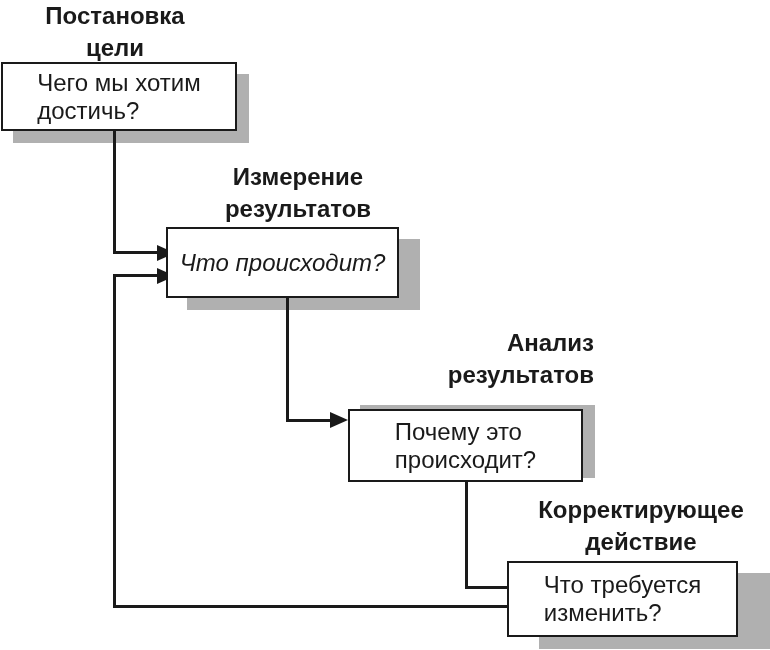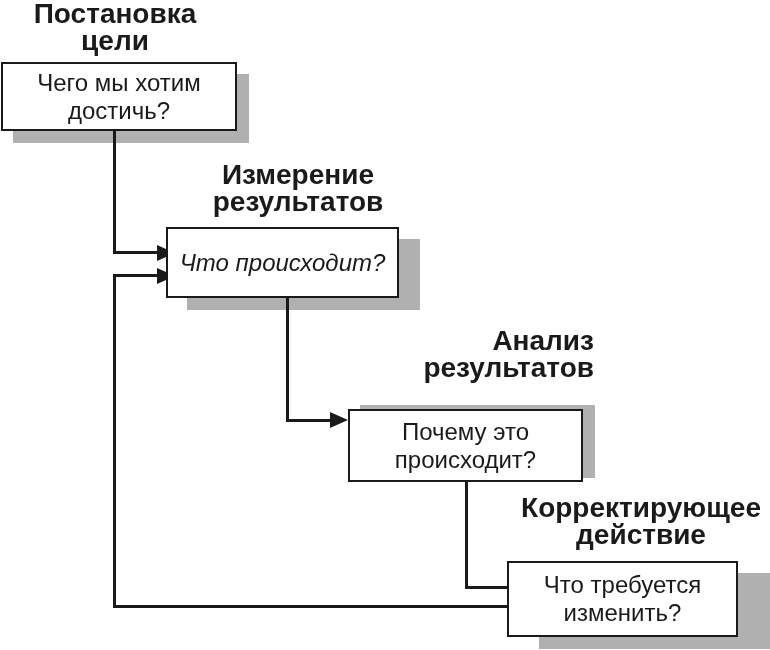--- a/index.html
+++ b/index.html
@@ -13,39 +13,39 @@
     position:relative;
     width:770px;height:650px;
     background:var(--paper);
     font-family:"Liberation Sans", sans-serif;
     color:var(--ink);
     overflow:hidden;
   }
   .step-title{
     position:absolute;
     font-weight:bold;
-    font-size:28px;
-    line-height:27px;
+    font-size:24px;
+    line-height:32px;
     text-align:center;
     white-space:pre-line;
     z-index:5;
   }
   .box-shadow{
     position:absolute;
     background:var(--shadow);
     z-index:1;
   }
   .flow-box{
     position:absolute;
     background:var(--boxfill);
     border:2px solid var(--ink);
     display:flex;
     align-items:center;
     justify-content:center;
-    text-align:center;
+    text-align:left;
     font-size:24px;
     line-height:28px;
     white-space:pre-line;
     z-index:3;
   }
   .seg{
     position:absolute;
     background:var(--ink);
     z-index:2;
   }

